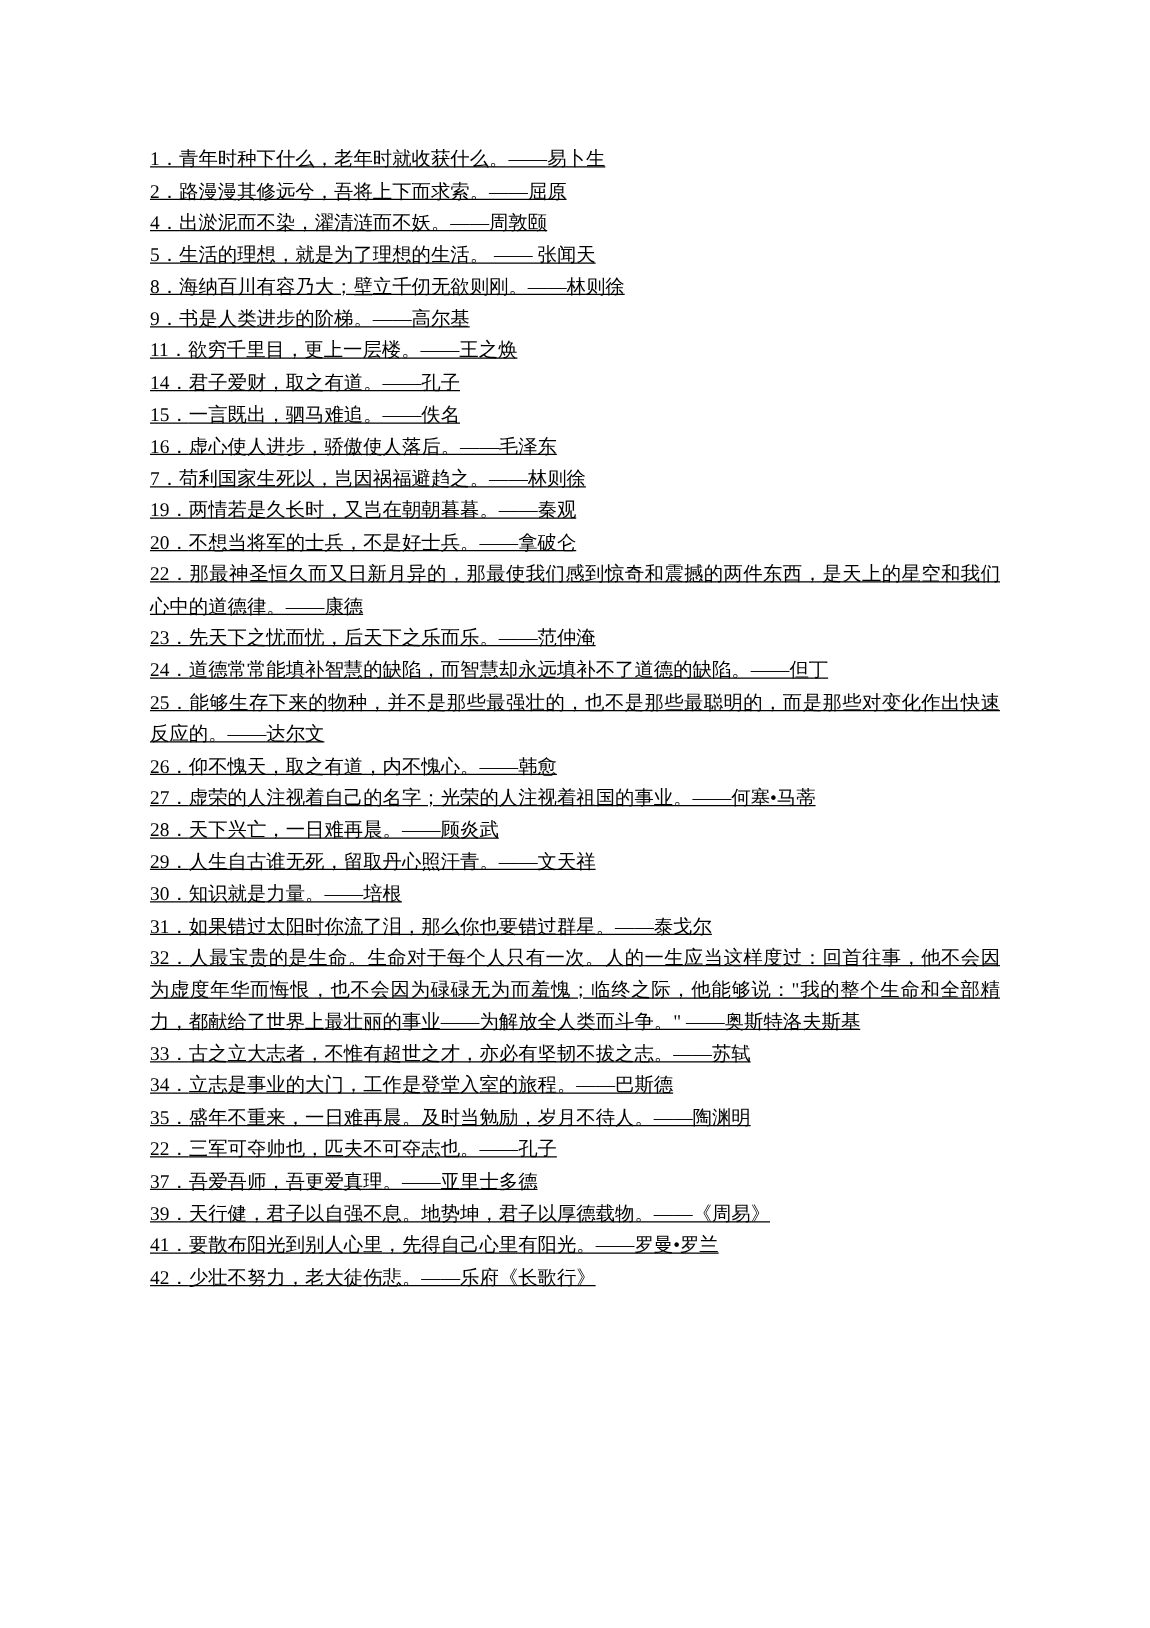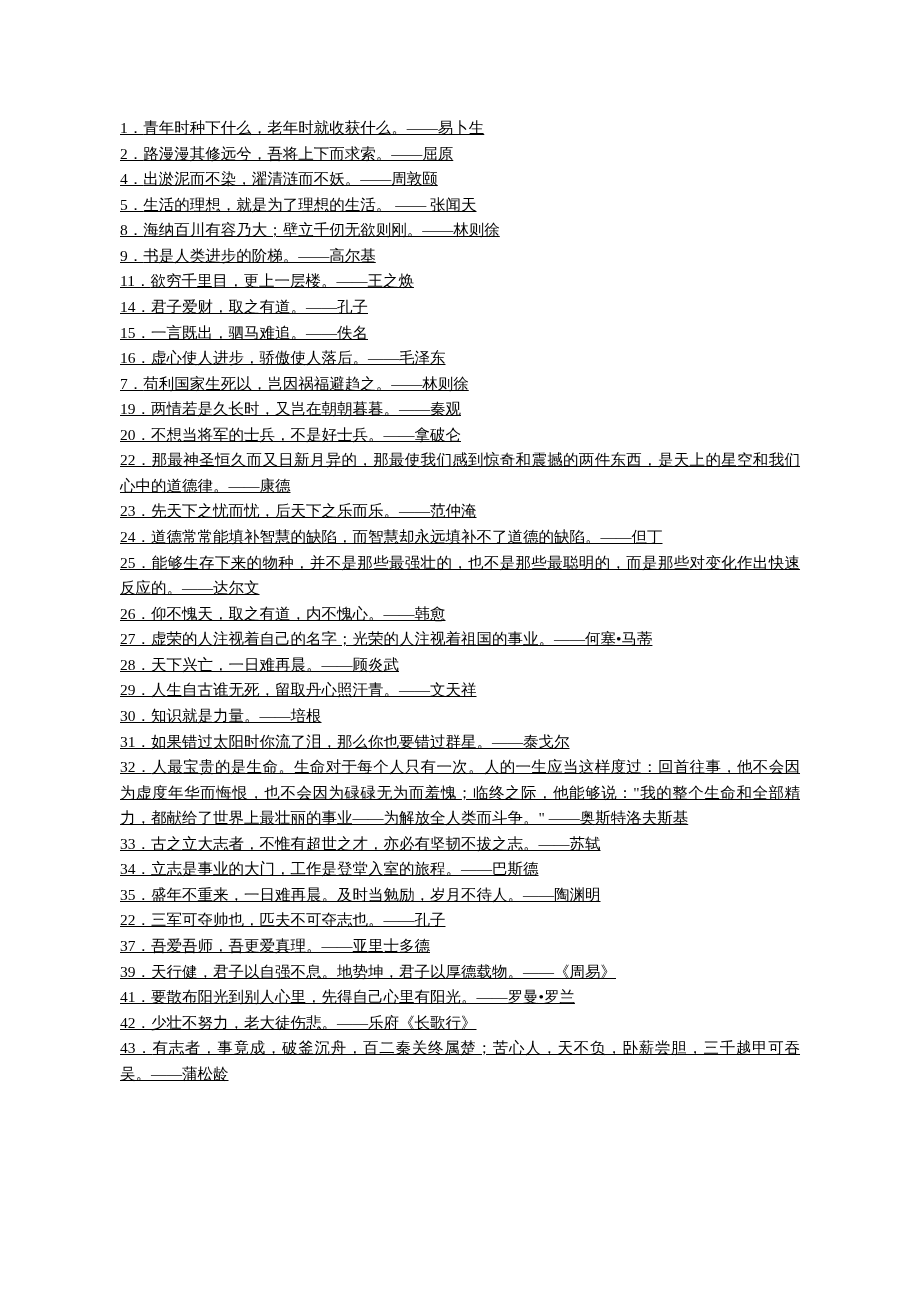--- a/index.html
+++ b/index.html
@@ -55,14 +55,13 @@
     <div class="quote-item"><span class="num">31．</span><span>如果错过太阳时你流了泪，那么你也要错过群星。——泰戈尔</span></div>
     <div class="quote-item"><span class="num">32．</span><span>人最宝贵的是生命。生命对于每个人只有一次。人的一生应当这样度过：回首往事，他不会因为虚度年华而悔恨，也不会因为碌碌无为而羞愧；临终之际，他能够说："我的整个生命和全部精力，都献给了世界上最壮丽的事业——为解放全人类而斗争。" ——奥斯特洛夫斯基</span></div>
     <div class="quote-item"><span class="num">33．</span><span>古之立大志者，不惟有超世之才，亦必有坚韧不拔之志。——苏轼</span></div>
     <div class="quote-item"><span class="num">34．</span><span>立志是事业的大门，工作是登堂入室的旅程。——巴斯德</span></div>
     <div class="quote-item"><span class="num">35．</span><span>盛年不重来，一日难再晨。及时当勉励，岁月不待人。——陶渊明</span></div>
     <div class="quote-item"><span class="num">22．</span><span>三军可夺帅也，匹夫不可夺志也。——孔子</span></div>
     <div class="quote-item"><span class="num">37．</span><span>吾爱吾师，吾更爱真理。——亚里士多德</span></div>
     <div class="quote-item"><span class="num">39．</span><span>天行健，君子以自强不息。地势坤，君子以厚德载物。——《周易》</span></div>
     <div class="quote-item"><span class="num">41．</span><span>要散布阳光到别人心里，先得自己心里有阳光。——罗曼•罗兰</span></div>
     <div class="quote-item"><span class="num">42．</span><span>少壮不努力，老大徒伤悲。——乐府《长歌行》</span></div>
-    <div class="quote-item"><span class="num">43．</span><span>有志者，事竟成，破釜沉舟，百二秦关终属楚；苦心人，天不负，卧薪尝胆，三千越甲可吞吴。——蒲松龄</span></div>
   </div>
 
 </body></html>

